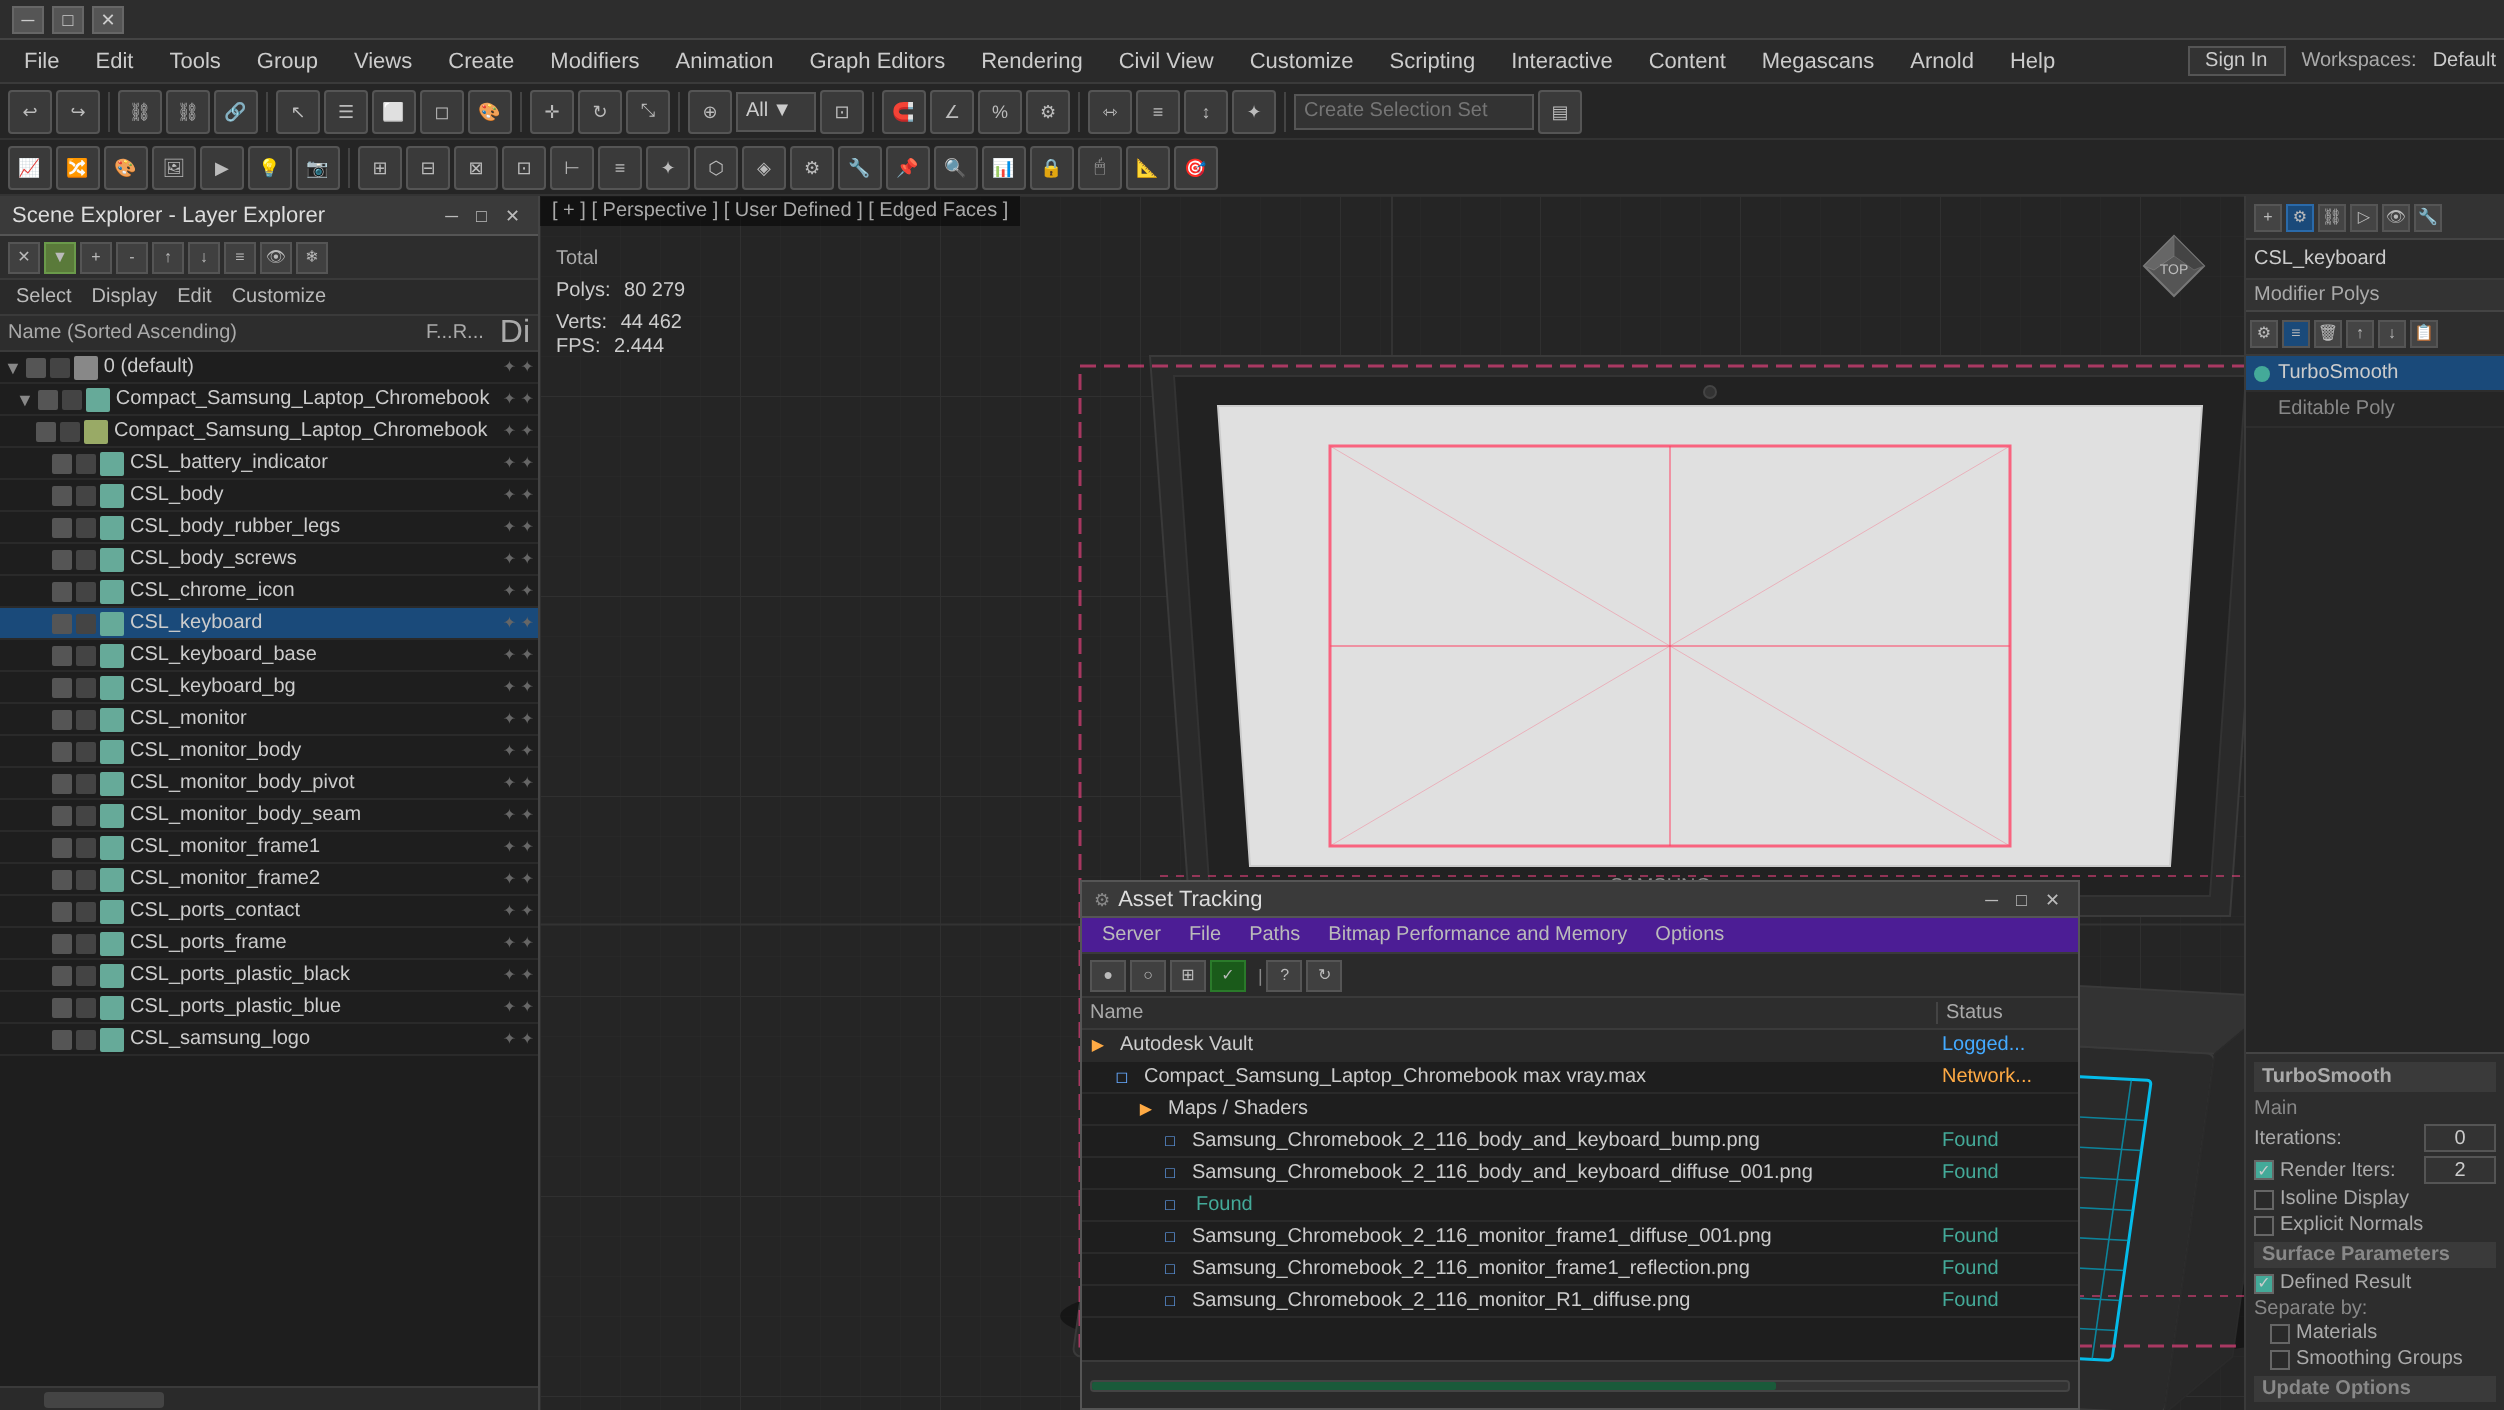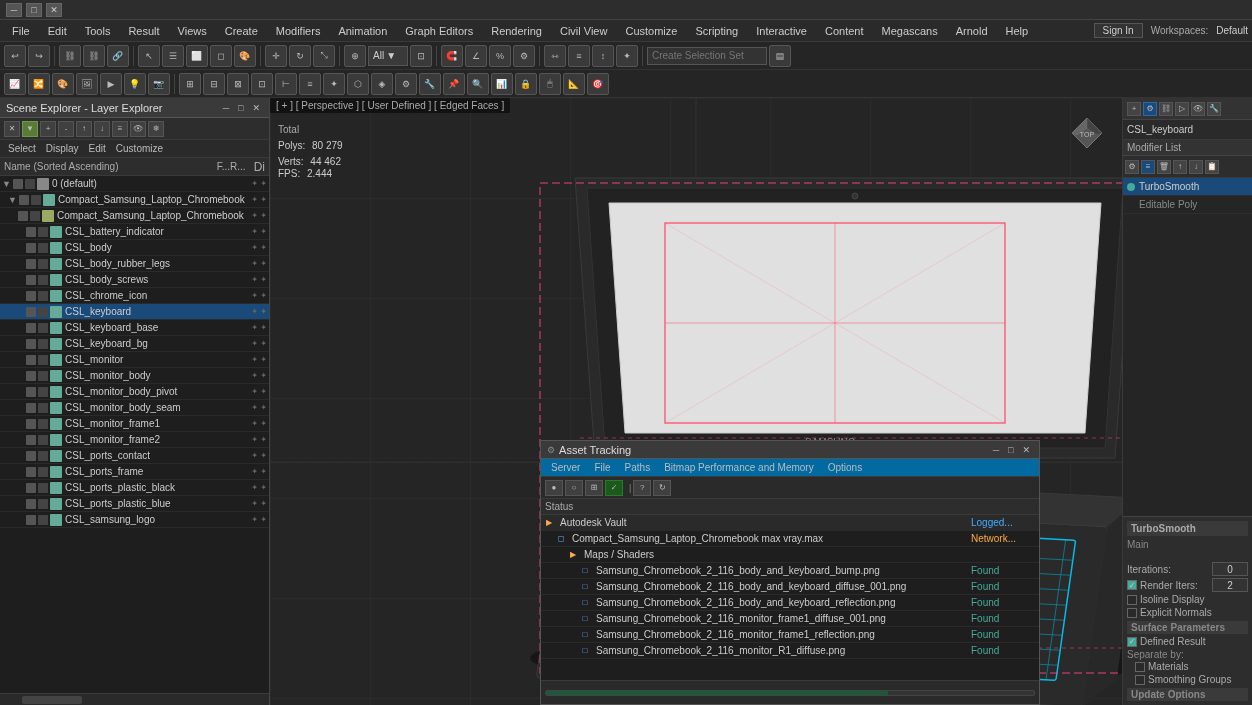--- a/index.html
+++ b/index.html
@@ -309,21 +309,21 @@
       justify-content: space-between;
       padding: 0 6px;
       border-bottom: 1px solid #555;
     }
     .at-title { font-size: 11px; color: #ddd; display: flex; align-items: center; gap: 4px; }
     .at-btns { display: flex; gap: 3px; }
     .at-btn { font-size: 9px; color: #bbb; cursor: pointer; padding: 1px 3px; }
 
     .at-menubar {
       height: 18px;
-      background: #0369a1;
+      background: #4c1d95;
       display: flex; align-items: center;
       padding: 0 4px;
       gap: 2px;
       border-bottom: 1px solid #3a3a3a;
     }
     .at-menu { font-size: 10px; color: #bbb; padding: 0 6px; cursor: pointer; }
 
     .at-toolbar {
       height: 22px;
       background: #2a2a2a;
@@ -398,21 +398,21 @@
     <div class="title-btn">─</div>
     <div class="title-btn">□</div>
     <div class="title-btn">✕</div>
   </div>
 </div>
 
 <div id="menubar">
   <span class="menu-item">File</span>
   <span class="menu-item">Edit</span>
   <span class="menu-item">Tools</span>
-  <span class="menu-item">Result</span>
+  <span class="menu-item">Group</span>
   <span class="menu-item">Views</span>
   <span class="menu-item">Create</span>
   <span class="menu-item">Modifiers</span>
   <span class="menu-item">Animation</span>
   <span class="menu-item">Graph Editors</span>
   <span class="menu-item">Rendering</span>
   <span class="menu-item">Civil View</span>
   <span class="menu-item">Customize</span>
   <span class="menu-item">Scripting</span>
   <span class="menu-item">Interactive</span>
@@ -521,21 +521,21 @@
     </div>
     <div class="se-menus">
       <span class="se-menu-item">Select</span>
       <span class="se-menu-item">Display</span>
       <span class="se-menu-item">Edit</span>
       <span class="se-menu-item">Customize</span>
     </div>
     <div class="se-header">
       <span class="se-col-name">Name (Sorted Ascending)</span>
       <span style="font-size:10px; color:#aaa; margin-right:4px;">F...R...</span>
-      <span style="font-size:12px; color:#aaa;">Di</span>
+      <span style="font-size:16px; color:#aaa;">Di</span>
     </div>
     <div class="se-content" id="se-list">
         <div class="se-row">
           <span class="se-expand">▼</span>
           <span class="se-vis" style="background:#555;"></span>
           <span class="se-vis" style="background:#444;"></span>
           <span class="se-icon" style="background:#888;"></span>
           <span class="se-name">0 (default)</span>
           <span class="se-dots">✦ ✦</span>
         </div>
@@ -919,20 +919,21 @@
       <div class="at-toolbar">
         <div class="at-tb-btn">●</div>
         <div class="at-tb-btn">○</div>
         <div class="at-tb-btn">⊞</div>
         <div class="at-tb-btn" style="background:#1a5a1a; border-color:#2a7a2a;">✓</div>
         <div style="margin-left: 4px; font-size:9px; color:#888;">|</div>
         <div class="at-tb-btn">?</div>
         <div class="at-tb-btn">↻</div>
       </div>
       <div class="at-col-header">
+        <span class="at-col-name">Name</span>
         <span class="at-col-status">Status</span>
       </div>
       <div class="at-content" id="at-list">
           <div class="at-row section">
             <span class="at-icon at-folder-icon">▶</span>
             <span class="at-row-name">Autodesk Vault</span>
             <span class="at-row-status logged">Logged...</span>
           </div>
           <div class="at-row">
             <span class="at-indent"></span>
@@ -961,21 +962,20 @@
             <span class="at-indent"></span>
             <span class="at-icon at-file-icon">□</span>
             <span class="at-row-name">Samsung_Chromebook_2_116_body_and_keyboard_diffuse_001.png</span>
             <span class="at-row-status found">Found</span>
           </div>
           <div class="at-row">
             <span class="at-indent"></span>
             <span class="at-indent"></span>
             <span class="at-indent"></span>
             <span class="at-icon at-file-icon">□</span>
-            <span class="at-row-name">Samsung_Chromebook_2_116_body_and_keyboard_reflection.png</span>
             <span class="at-row-status found">Found</span>
           </div>
           <div class="at-row">
             <span class="at-indent"></span>
             <span class="at-indent"></span>
             <span class="at-indent"></span>
             <span class="at-icon at-file-icon">□</span>
             <span class="at-row-name">Samsung_Chromebook_2_116_monitor_frame1_diffuse_001.png</span>
             <span class="at-row-status found">Found</span>
           </div>
@@ -1015,21 +1015,21 @@
         <div class="rp-icon">👁</div>
         <div class="rp-icon">🔧</div>
       </div>
     </div>
 
     <div class="rp-obj-name">
       <span style="flex:1;">CSL_keyboard</span>
     </div>
 
     <div class="rp-section-header">
-      <span>Modifier List</span>
+      <span>Modifier Polys</span>
     </div>
 
     <div class="rp-mod-toolbar">
       <div class="rp-icon">⚙</div>
       <div class="rp-icon" style="background:#1a4a7a;">≡</div>
       <div class="rp-icon">🗑</div>
       <div class="rp-icon">↑</div>
       <div class="rp-icon">↓</div>
       <div class="rp-icon">📋</div>
     </div>
@@ -1040,21 +1040,21 @@
         <span class="rp-mod-name">TurboSmooth</span>
       </div>
       <div class="rp-mod-item" style="padding-left:16px;">
         <span class="rp-mod-name" style="color:#888;">Editable Poly</span>
       </div>
     </div>
 
     <div style="background:#2d2d2d; border-top:1px solid #444; padding:4px;">
       <div style="font-size:10px; color:#aaa; font-weight:bold; margin-bottom:3px; background:#3a3a3a; padding:2px 4px;">TurboSmooth</div>
 
-      <div style="font-size:10px; color:#888; margin-bottom:12px;">Main</div>
+      <div style="font-size:10px; color:#888; margin-bottom:2px;">Main</div>
 
       <div class="rp-prop-row">
         <span class="rp-prop-label">Iterations:</span>
         <div class="rp-prop-val">
           <span>0</span>
         </div>
       </div>
 
       <div class="rp-check-row">
         <div class="rp-check checked">✓</div>

